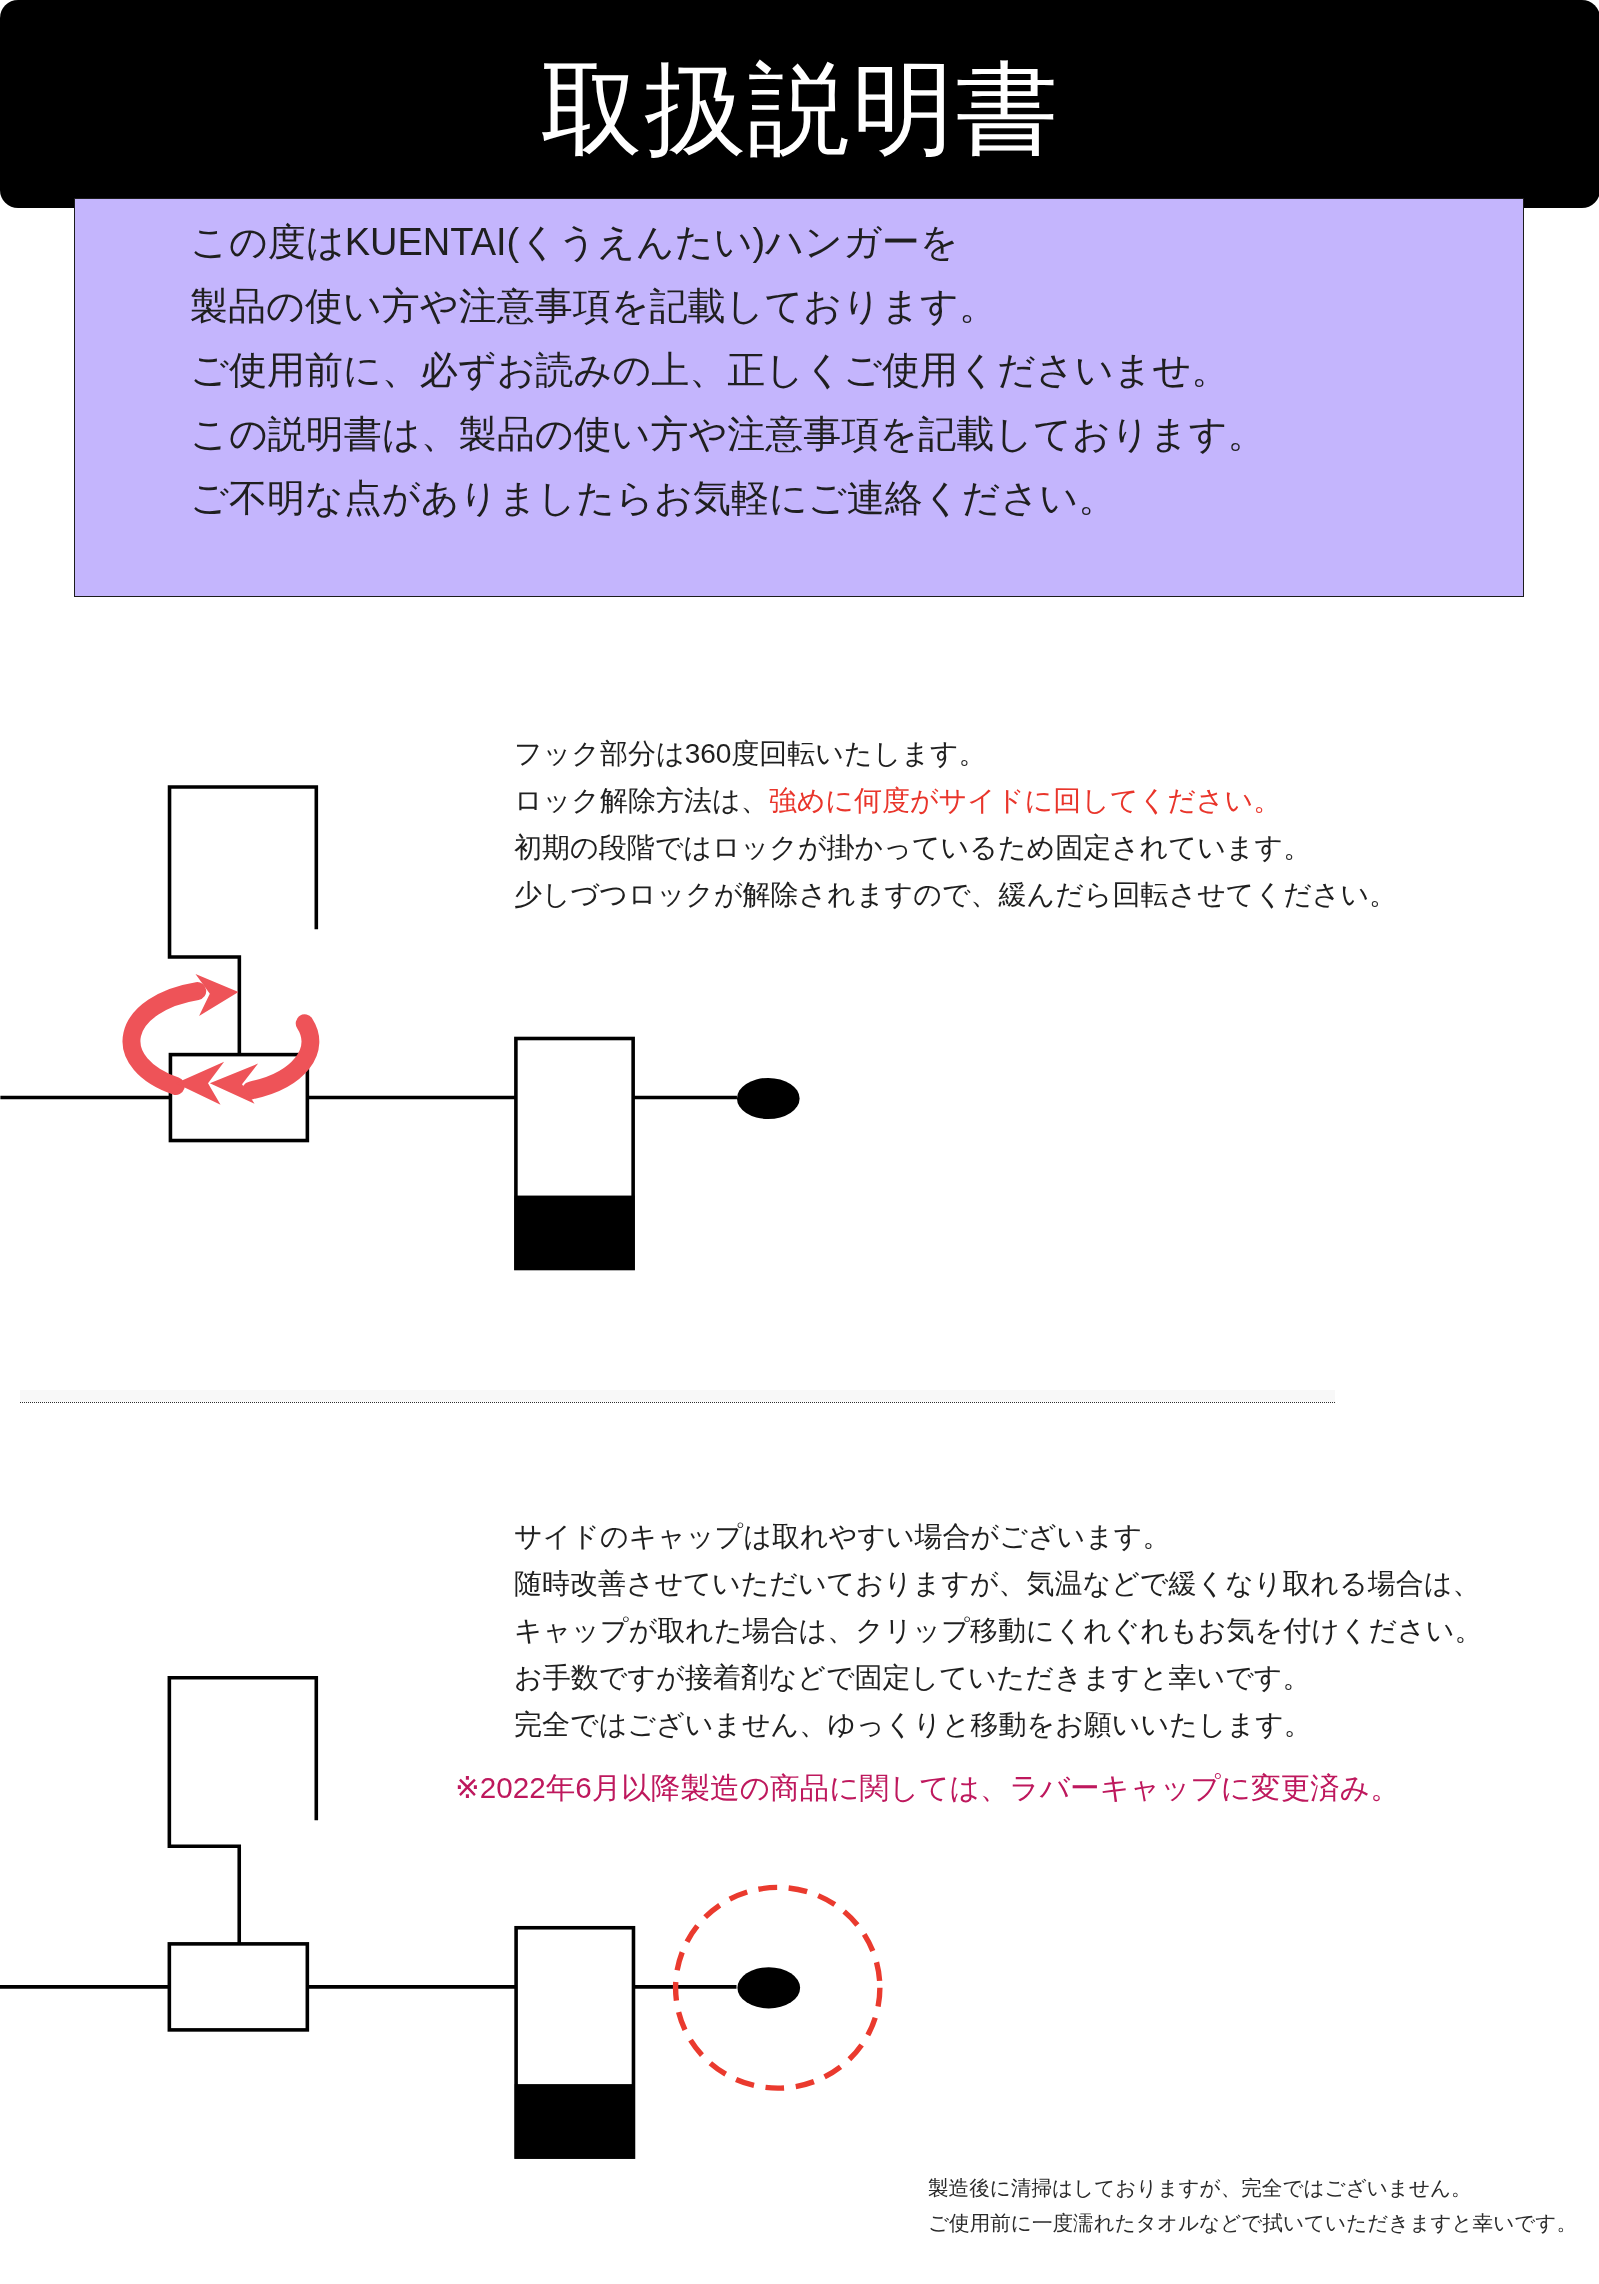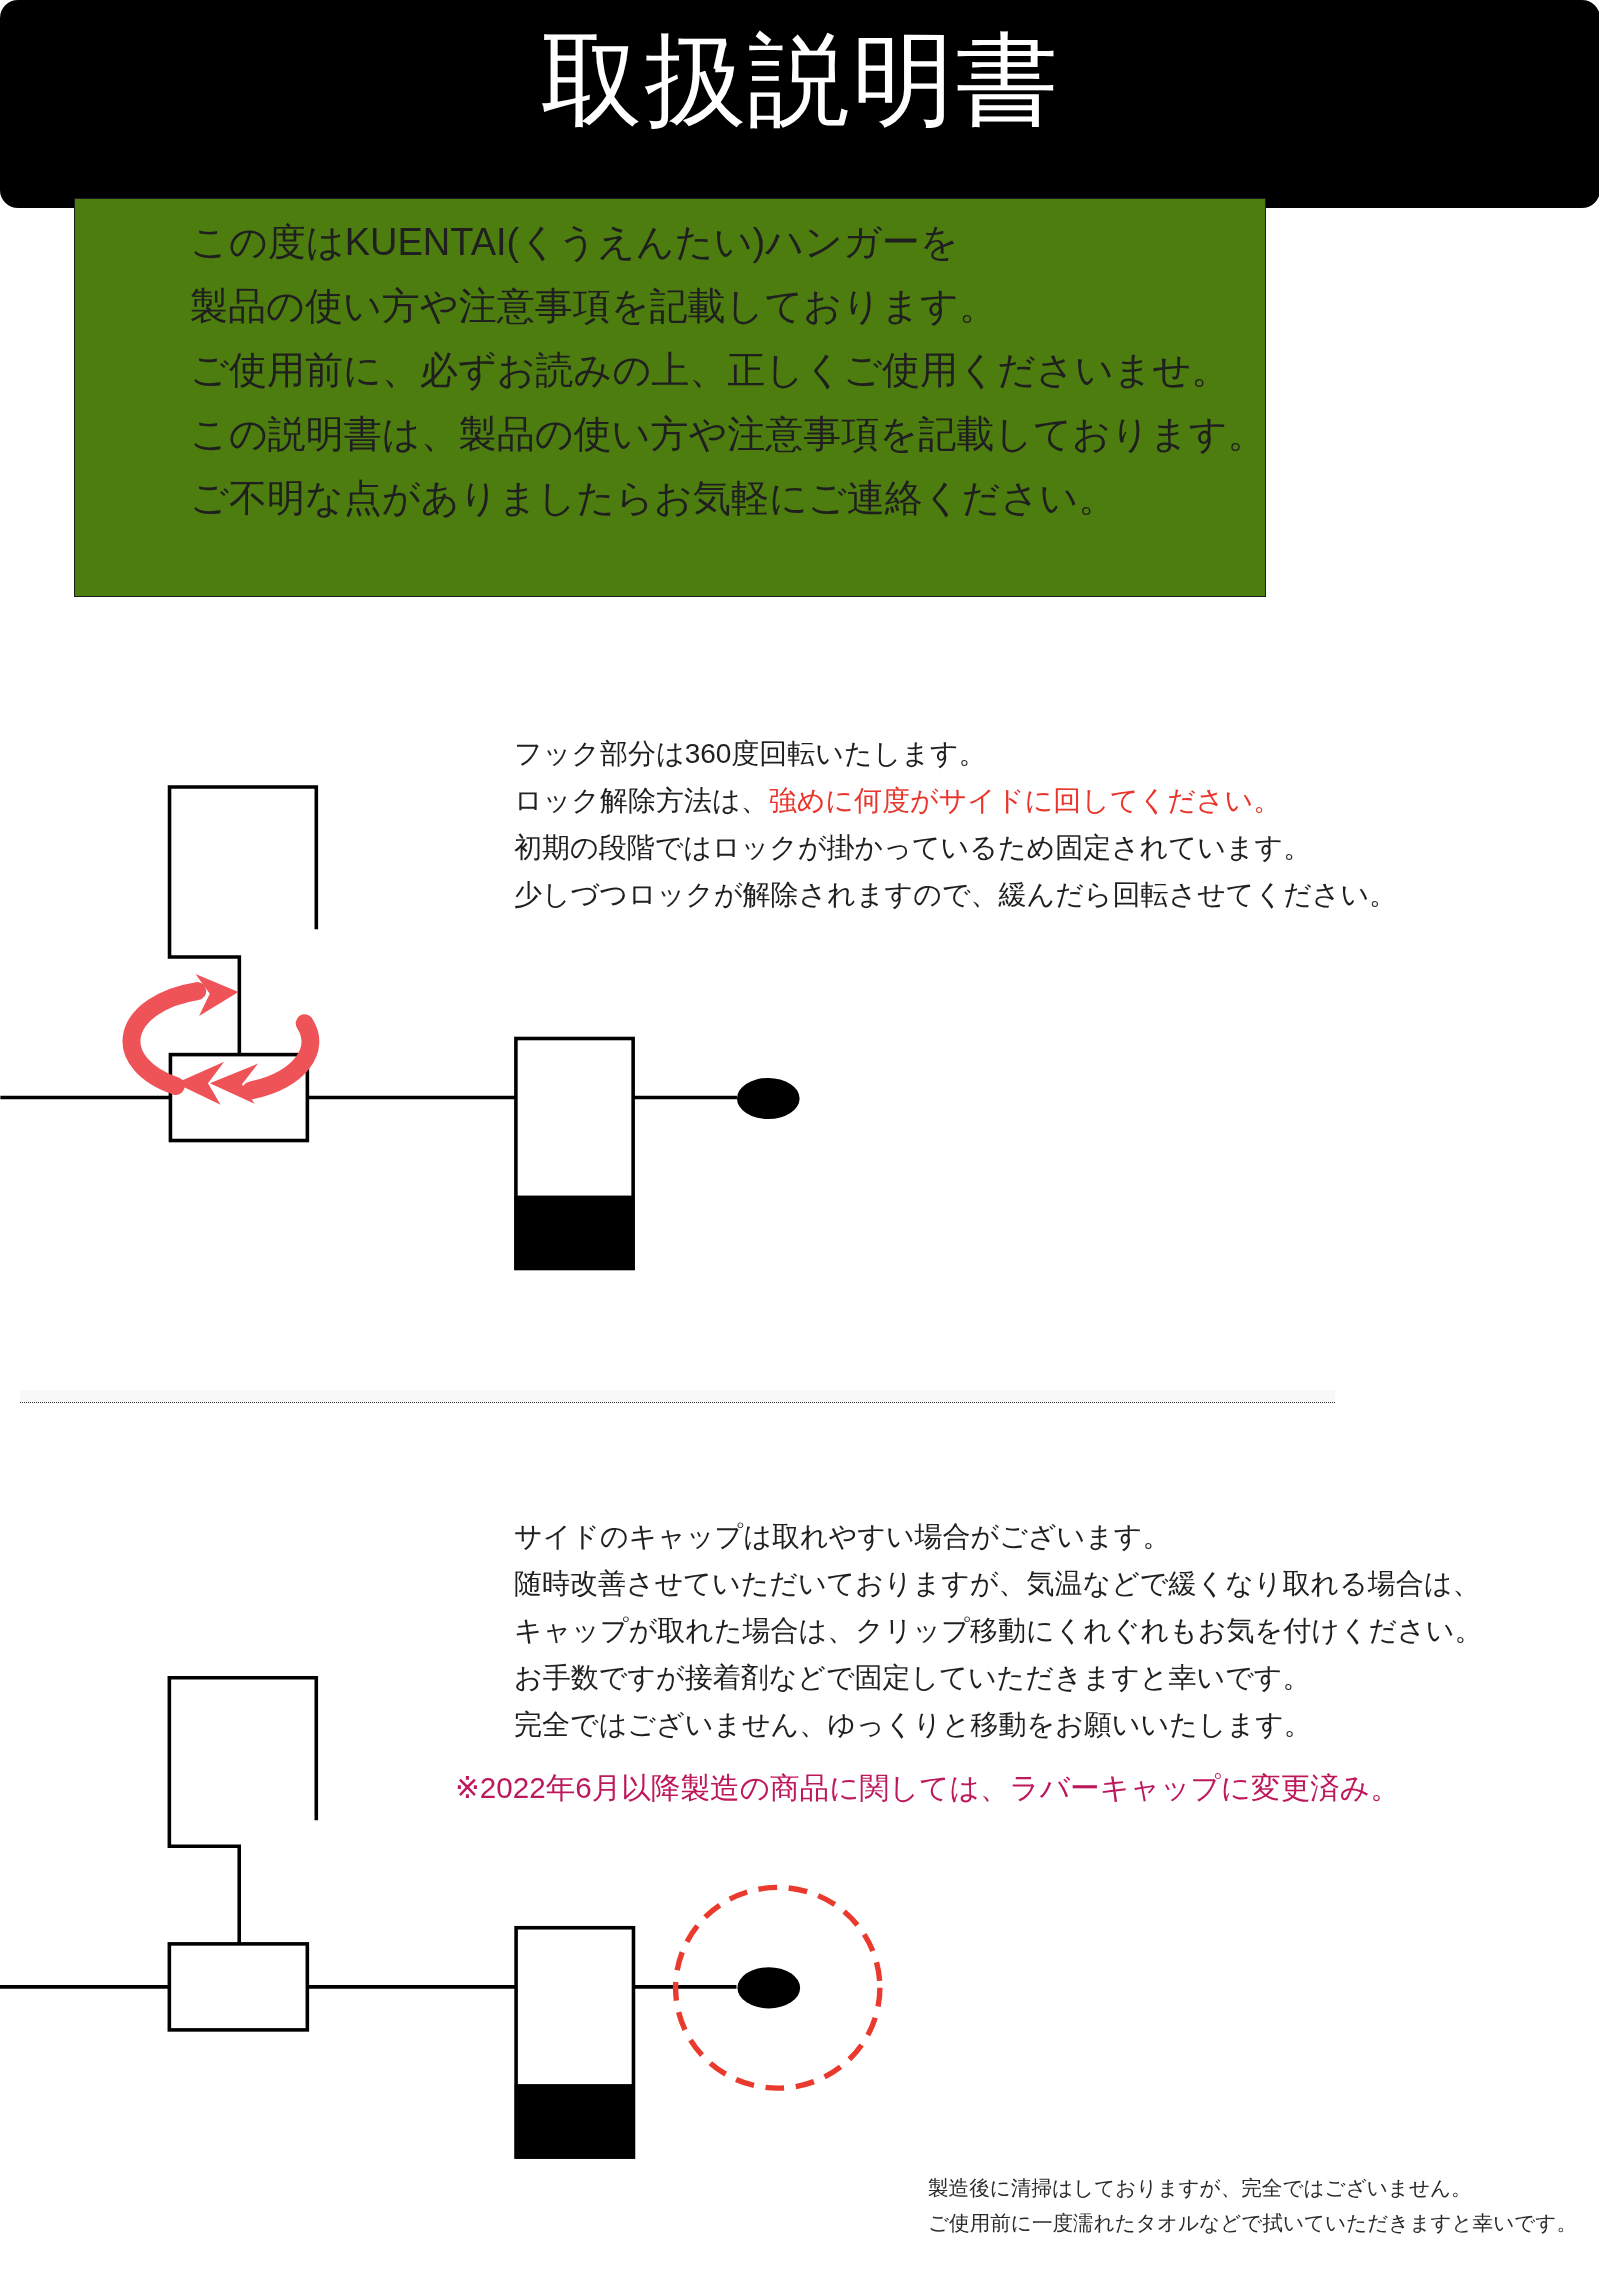--- a/index.html
+++ b/index.html
@@ -3,29 +3,29 @@
 <meta charset="utf-8">
 <style>
   * { margin:0; padding:0; box-sizing:border-box; }
   body { background:#ffffff; }
   .page {
     position:relative; width:1600px; height:2285px; background:#ffffff;
     font-family:"Liberation Sans","DejaVu Sans",sans-serif; color:#1f1f1f; overflow:hidden;
   }
   .header-bar {
     position:absolute; left:0; top:0; width:1600px; height:208px;
-    background:#000000; display:flex; align-items:flex-start; justify-content:center;border-radius:18px;
+    background:#000000; display:flex; align-items:center; justify-content:center;border-radius:18px;
   }
   .page-title {
     color:#ffffff; font-size:102px; font-weight:400; letter-spacing:1.8px;
     padding-top:12.5px; white-space:nowrap;
   }
   .intro-box {
-    position:absolute; left:74px; top:198px; width:1192px; height:399px;
-    border:1.8px solid #1c1c1c; background:#4d7c0f;
+    position:absolute; left:74px; top:198px; width:1450px; height:399px;
+    border:1.8px solid #1c1c1c; background:#c4b5fd;
   }
   .intro-text { position:absolute; left:115px; top:10.7px; }
   .intro-text p { font-size:38px; line-height:64px; white-space:nowrap; }
 
   .sec-text p { font-size:28px; line-height:47px; white-space:nowrap;margin-left:46px; }
   .sec1-text { position:absolute; left:468px; top:730px; }
   .sec2-text { position:absolute; left:468px; top:1513px; }
   .red-text { color:#e9352b; }
   .note-orange {
     position:absolute; left:455px; top:1766px;

